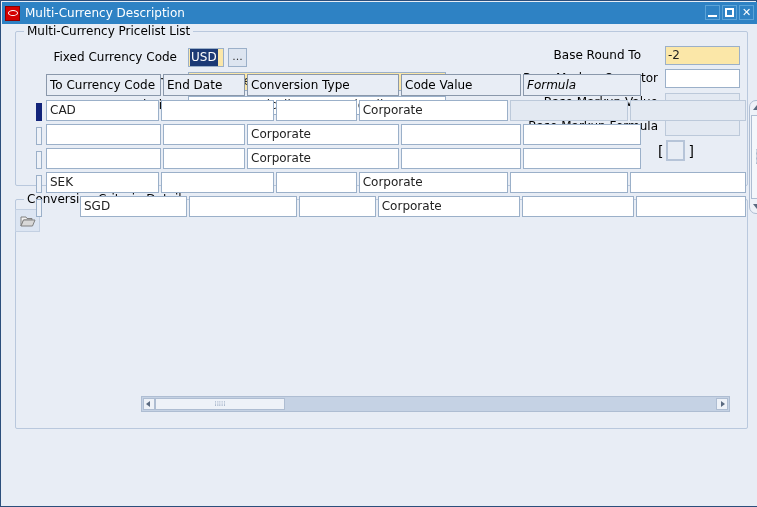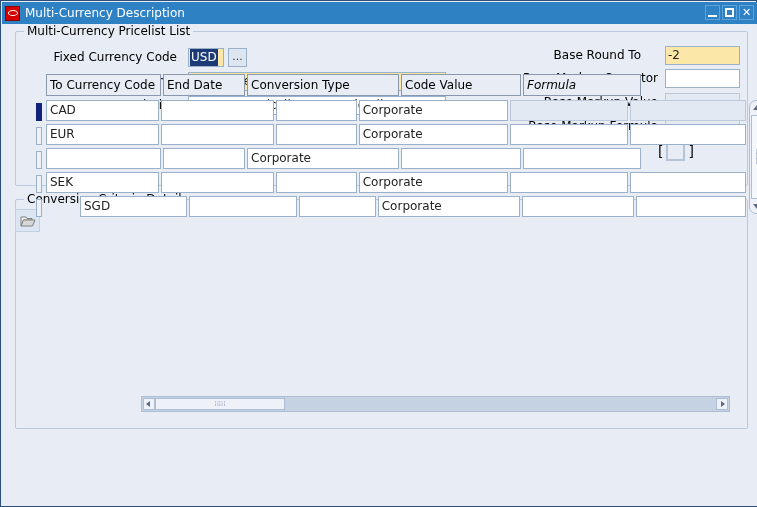--- a/index.html
+++ b/index.html
@@ -441,21 +441,20 @@
         <div class="row">
           <div class="cell" style="width:115px;">CAD</div>
           <div class="cell" style="width:115px;"></div>
           <div class="cell" style="width:82px;"></div>
           <div class="cell" style="width:152px;">Corporate</div>
           <div class="cell disabled" style="width:120px;"></div>
           <div class="cell disabled" style="width:118px;"></div>
         </div>
 
         <div class="row">
-          <div class="cell" style="width:115px;">EUR</div>
           <div class="cell" style="width:115px;"></div>
           <div class="cell" style="width:82px;"></div>
           <div class="cell" style="width:152px;">Corporate</div>
           <div class="cell" style="width:120px;"></div>
           <div class="cell" style="width:118px;"></div>
         </div>
 
         <div class="row">
           <div class="cell" style="width:115px;"></div>
           <div class="cell" style="width:82px;"></div>

